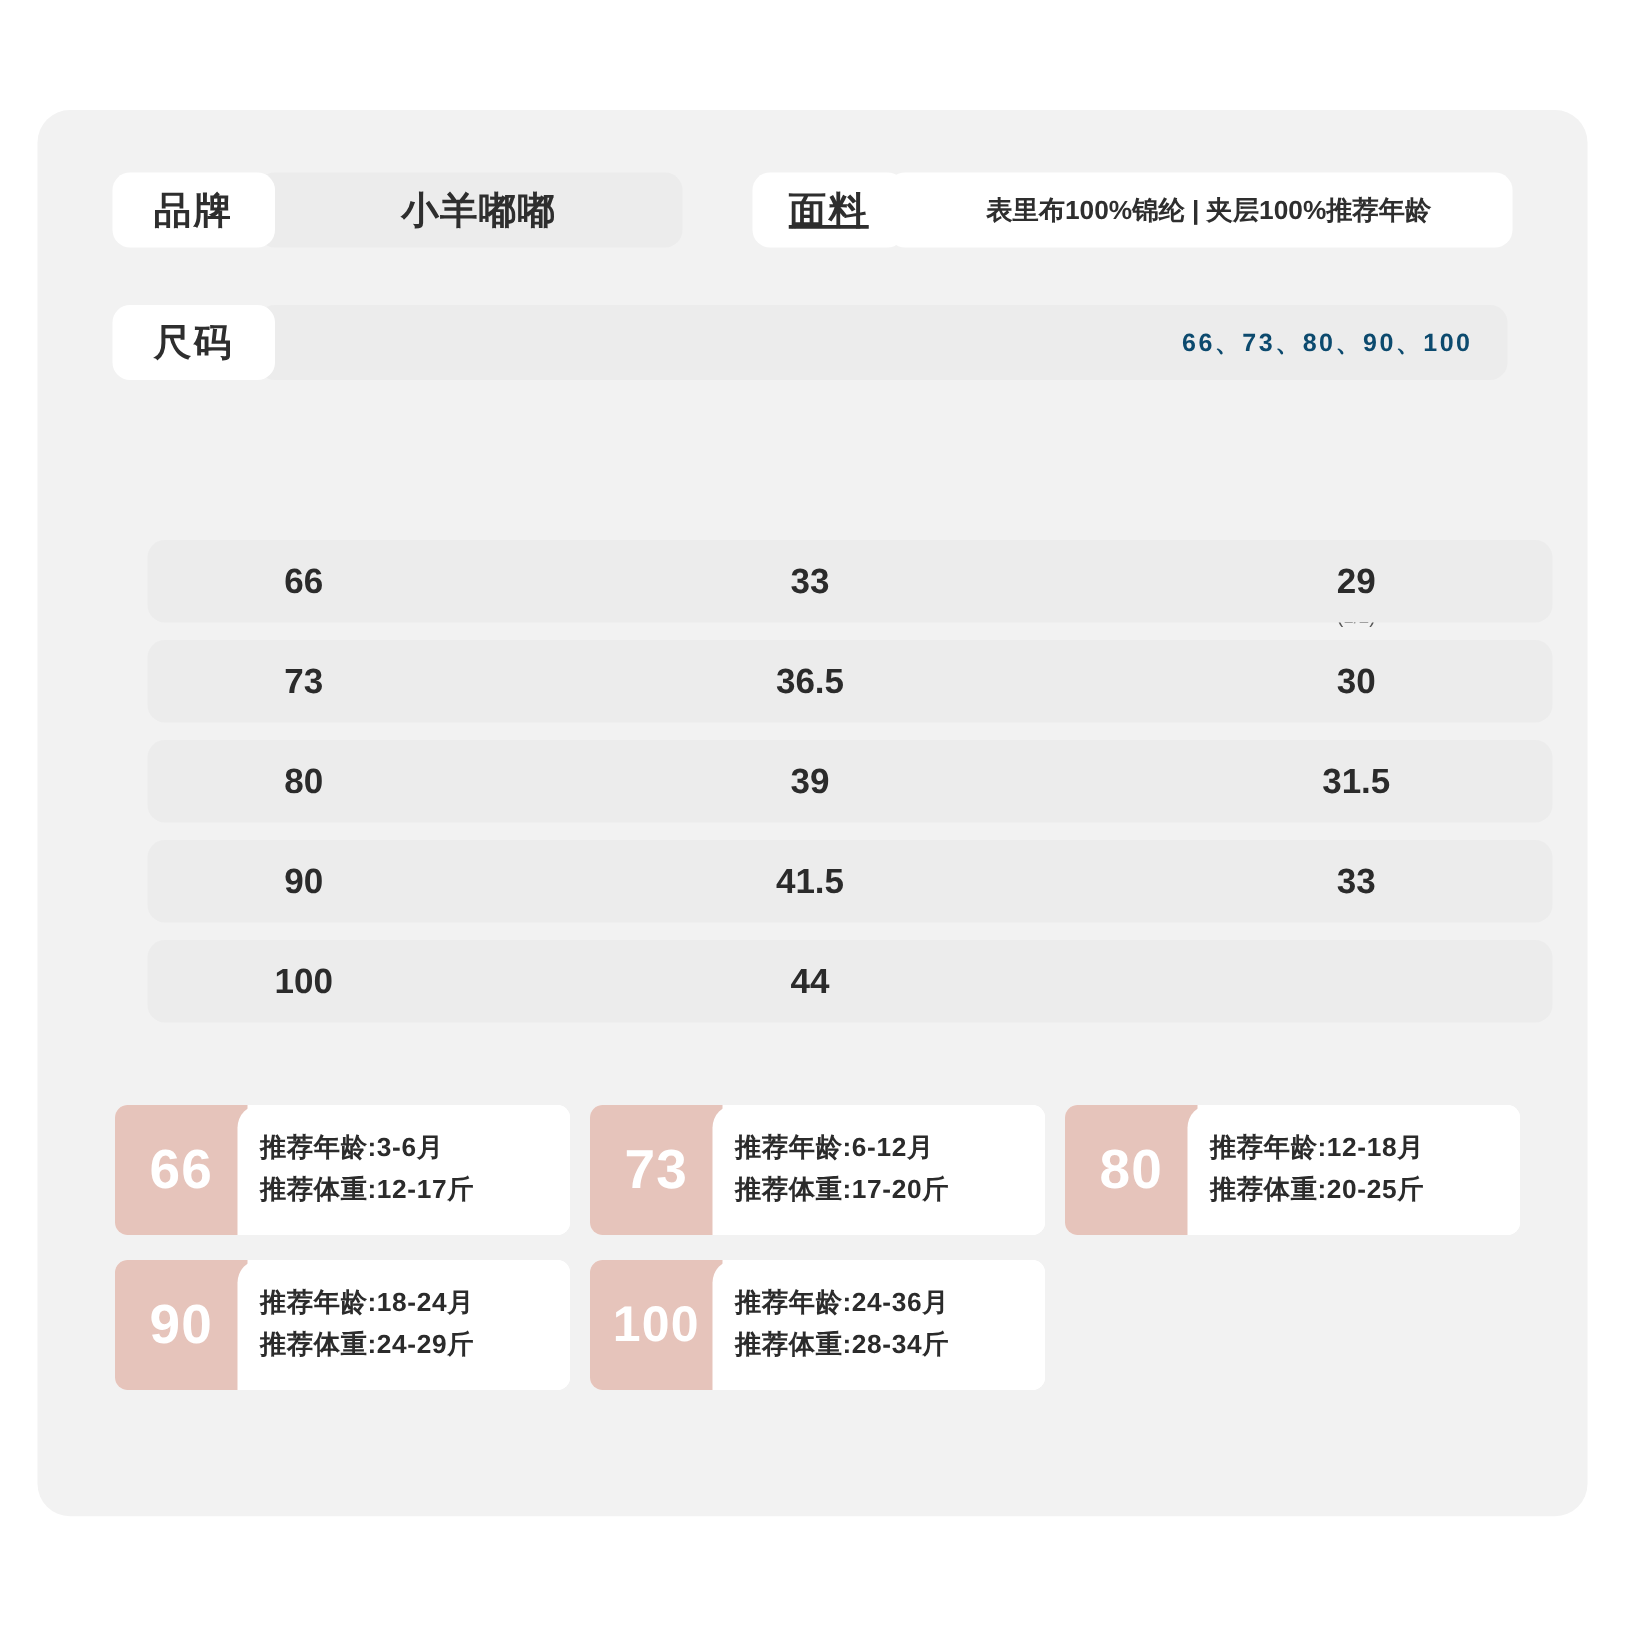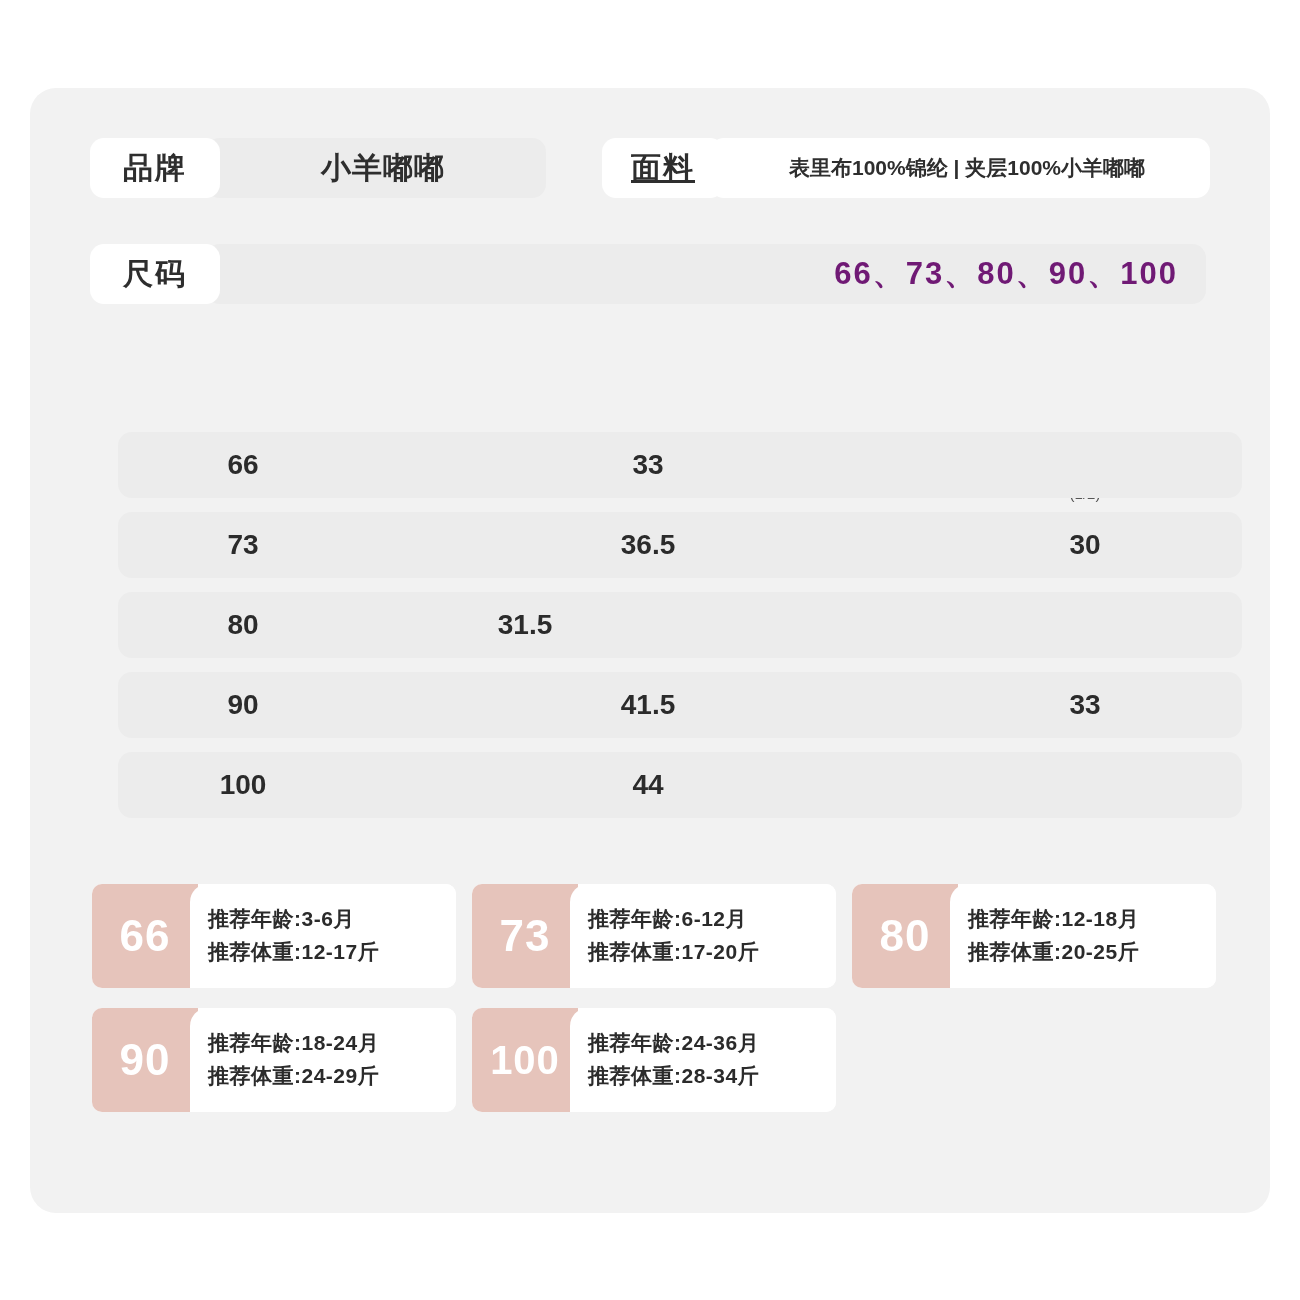--- a/index.html
+++ b/index.html
@@ -78,23 +78,23 @@
   }
   .fabric-value {
     width: 500px;
     font-size: 21px;
     font-weight: bold;
     color: #2e2e2e;
     background: #ffffff;
   }
   .size-value {
     width: 1000px;
-    font-size: 31px;
-    font-weight: bold;
-    color: #701a75;
+    font-size: 20px;
+    font-weight: bold;
+    color: #0c4a6e;
     justify-content: flex-end;
     padding-right: 28px;
     letter-spacing: 2px;
   }
 
   
   .tbl-head {
     position: absolute;
     left: 88px;
     top: 338px;
@@ -191,48 +191,50 @@
 <div class="page">
   <div class="panel">
 
     <div class="info-row" style="left:60px; top:50px;">
       <div class="pill label-pill">品牌</div>
       <div class="value-pill brand-value">小羊嘟嘟</div>
     </div>
 
     <div class="info-row" style="left:572px; top:50px;">
       <div class="pill label-pill fabric-label">面料</div>
-      <div class="value-pill fabric-value">表里布100%锦纶 | 夹层100%小羊嘟嘟</div>
+      <div class="value-pill fabric-value">表里布100%锦纶 | 夹层100%推荐年龄</div>
     </div>
 
     <div class="info-row" style="left:60px; top:156px;">
       <div class="pill label-pill">尺码</div>
       <div class="value-pill size-value">66、73、80、90、100</div>
     </div>
 
     <div class="tbl-head">
       <div class="th col-size">尺码</div>
       <div class="th col-len">衣长</div>
       <div class="th col-bust">
         <span>胸围</span>
         <span class="sub">(1/2)</span>
       </div>
     </div>
 
     <div class="tbl-row" style="top:344px;">
       <div class="td col-size">66</div>
       <div class="td col-len">33</div>
+      <div class="td col-bust">29</div>
     </div>
     <div class="tbl-row" style="top:424px;">
       <div class="td col-size">73</div>
       <div class="td col-len">36.5</div>
       <div class="td col-bust">30</div>
     </div>
     <div class="tbl-row" style="top:504px;">
       <div class="td col-size">80</div>
+      <div class="td col-len">39</div>
       <div class="td col-bust">31.5</div>
     </div>
     <div class="tbl-row" style="top:584px;">
       <div class="td col-size">90</div>
       <div class="td col-len">41.5</div>
       <div class="td col-bust">33</div>
     </div>
     <div class="tbl-row" style="top:664px;">
       <div class="td col-size">100</div>
       <div class="td col-len">44</div>

